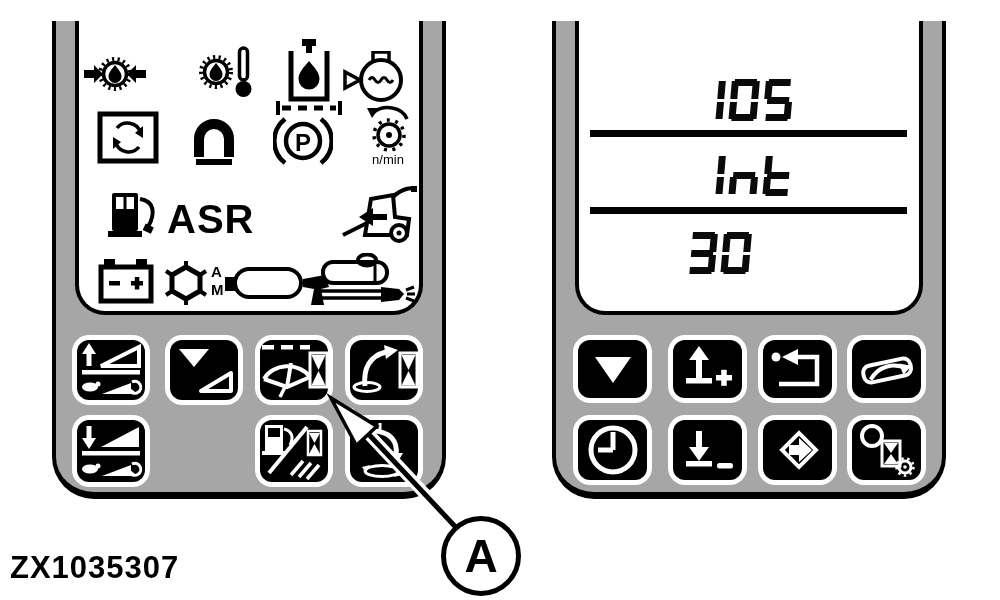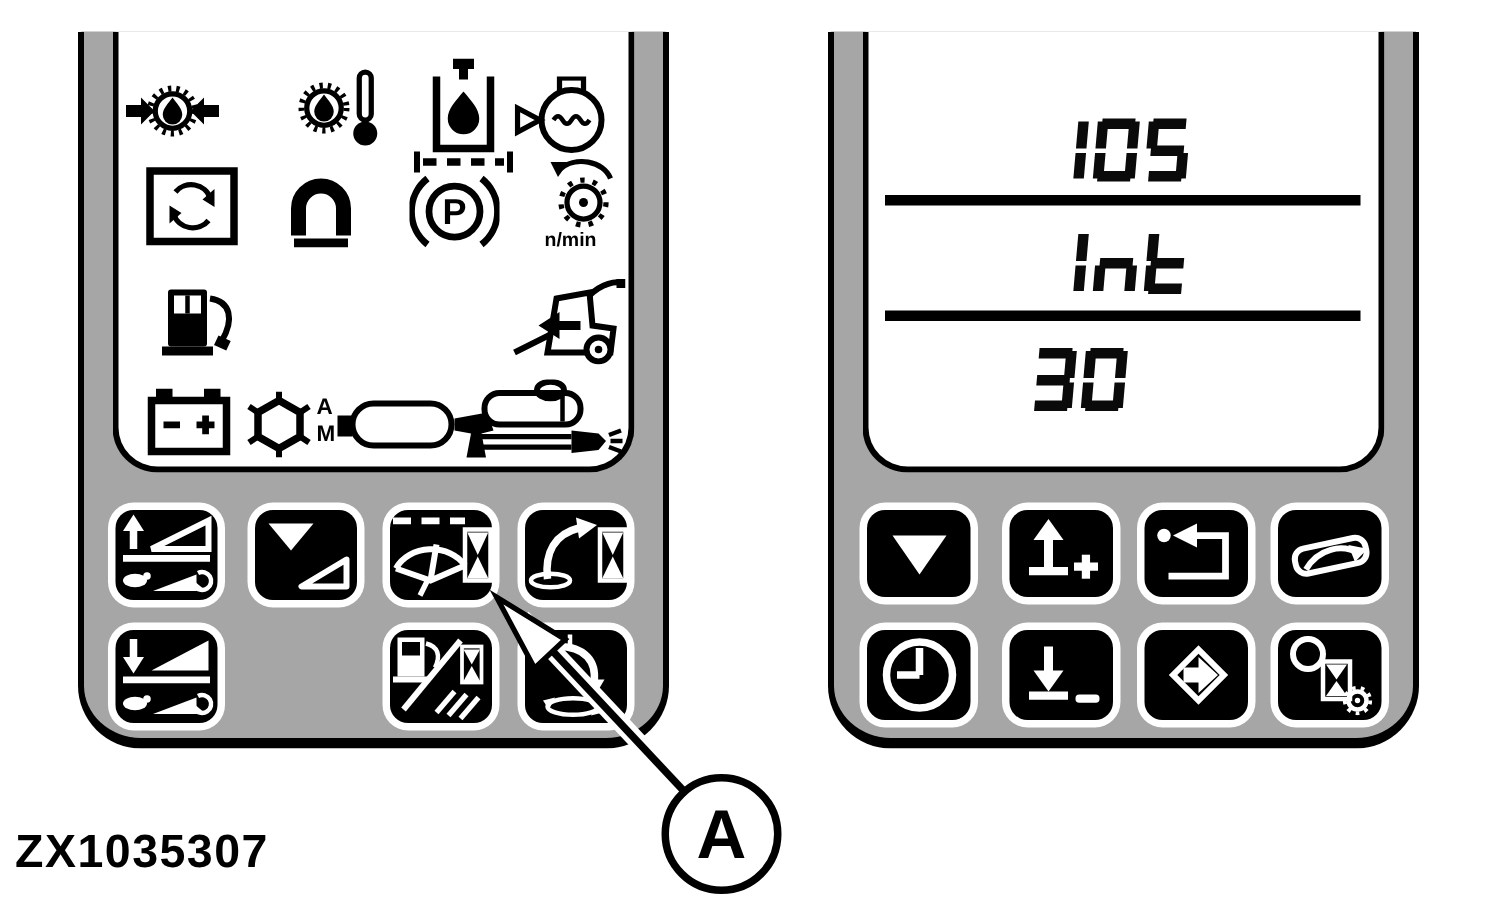--- a/index.html
+++ b/index.html
@@ -7,21 +7,21 @@
        font-family:"Liberation Sans",sans-serif;overflow:hidden}
   .panel{position:absolute;top:21px;height:478px;background:#a6a6a6;
          border:4px solid #000;border-top:0;border-bottom-width:7px;
          border-radius:0 0 42px 42px;box-sizing:border-box}
   #panel-left{left:52px;width:394px}
   #panel-right{left:552px;width:394px}
   .display{position:absolute;left:19px;top:0;width:348px;height:294px;background:#fff;
            border:4px solid #000;border-top:0;border-radius:0 0 30px 30px;box-sizing:border-box}
   .ind{position:absolute}
   .asr{font-weight:bold;font-size:40px;letter-spacing:1px;color:#000;line-height:1}
-  .nmin{font-weight:bold;font-size:13px;color:#000;line-height:1}
+  .nmin{font-weight:normal;font-size:13px;color:#000;text-align:center;line-height:1}
   .amlab{font-weight:bold;font-size:15px;color:#000;line-height:.95}
   .key{position:absolute;background:#fff;border-radius:17px;padding:5px;box-sizing:border-box;cursor:pointer}
   .key-face{background:#000;border-radius:12px;width:100%;height:100%;
             display:flex;align-items:center;justify-content:center}
   
   .lcd-row{position:absolute;transform:skewX(-5deg);white-space:nowrap}
   .lcd-char{position:relative;display:inline-block;width:28px;height:42px;margin:0 3px}
   .seg{position:absolute;background:#0a0a0a}
   .lcd-line{position:absolute;left:11px;width:317px;height:7px;background:#000}
   
@@ -114,20 +114,21 @@
     <div class="ind" style="left:29px;top:170px">
       <svg width="54" height="50" viewBox="0 0 54 50">
         <rect x="4" y="2" width="26" height="38" rx="2" fill="#000"></rect>
         <rect x="8" y="6" width="18" height="12" fill="#fff"></rect>
         <line x1="17" y1="6" x2="17" y2="18" stroke="#000" stroke-width="3"></line>
         <rect x="0" y="40" width="34" height="6" fill="#000"></rect>
         <path d="M32 8 C46 10 48 22 40 36" fill="none" stroke="#000" stroke-width="4"></path>
         <rect x="36" y="34" width="9" height="7" transform="rotate(25 40 37)" fill="#000"></rect>
       </svg>
     </div>
+    <div class="ind asr" style="left:88px;top:178px">ASR</div>
     <div class="ind" style="left:262px;top:162px">
       <svg width="76" height="60" viewBox="0 0 76 60">
         <path d="M52 14 C60 6 70 4 74 6" fill="none" stroke="#000" stroke-width="4"></path>
         <rect x="70" y="3" width="6" height="6" fill="#000"></rect>
         <path d="M30 16 L52 12 L54 34 L68 36 L66 52 L24 52 Z" fill="none" stroke="#000" stroke-width="4"></path>
         <circle cx="58" cy="50" r="8" fill="#fff" stroke="#000" stroke-width="4"></circle>
         <circle cx="58" cy="50" r="2.5" fill="#000"></circle>
         <polygon points="46,31 32,31 32,25 18,34 32,43 32,37 46,37" fill="#000"></polygon>
         <path d="M2 52 L26 40" stroke="#000" stroke-width="4"></path>
       </svg>

